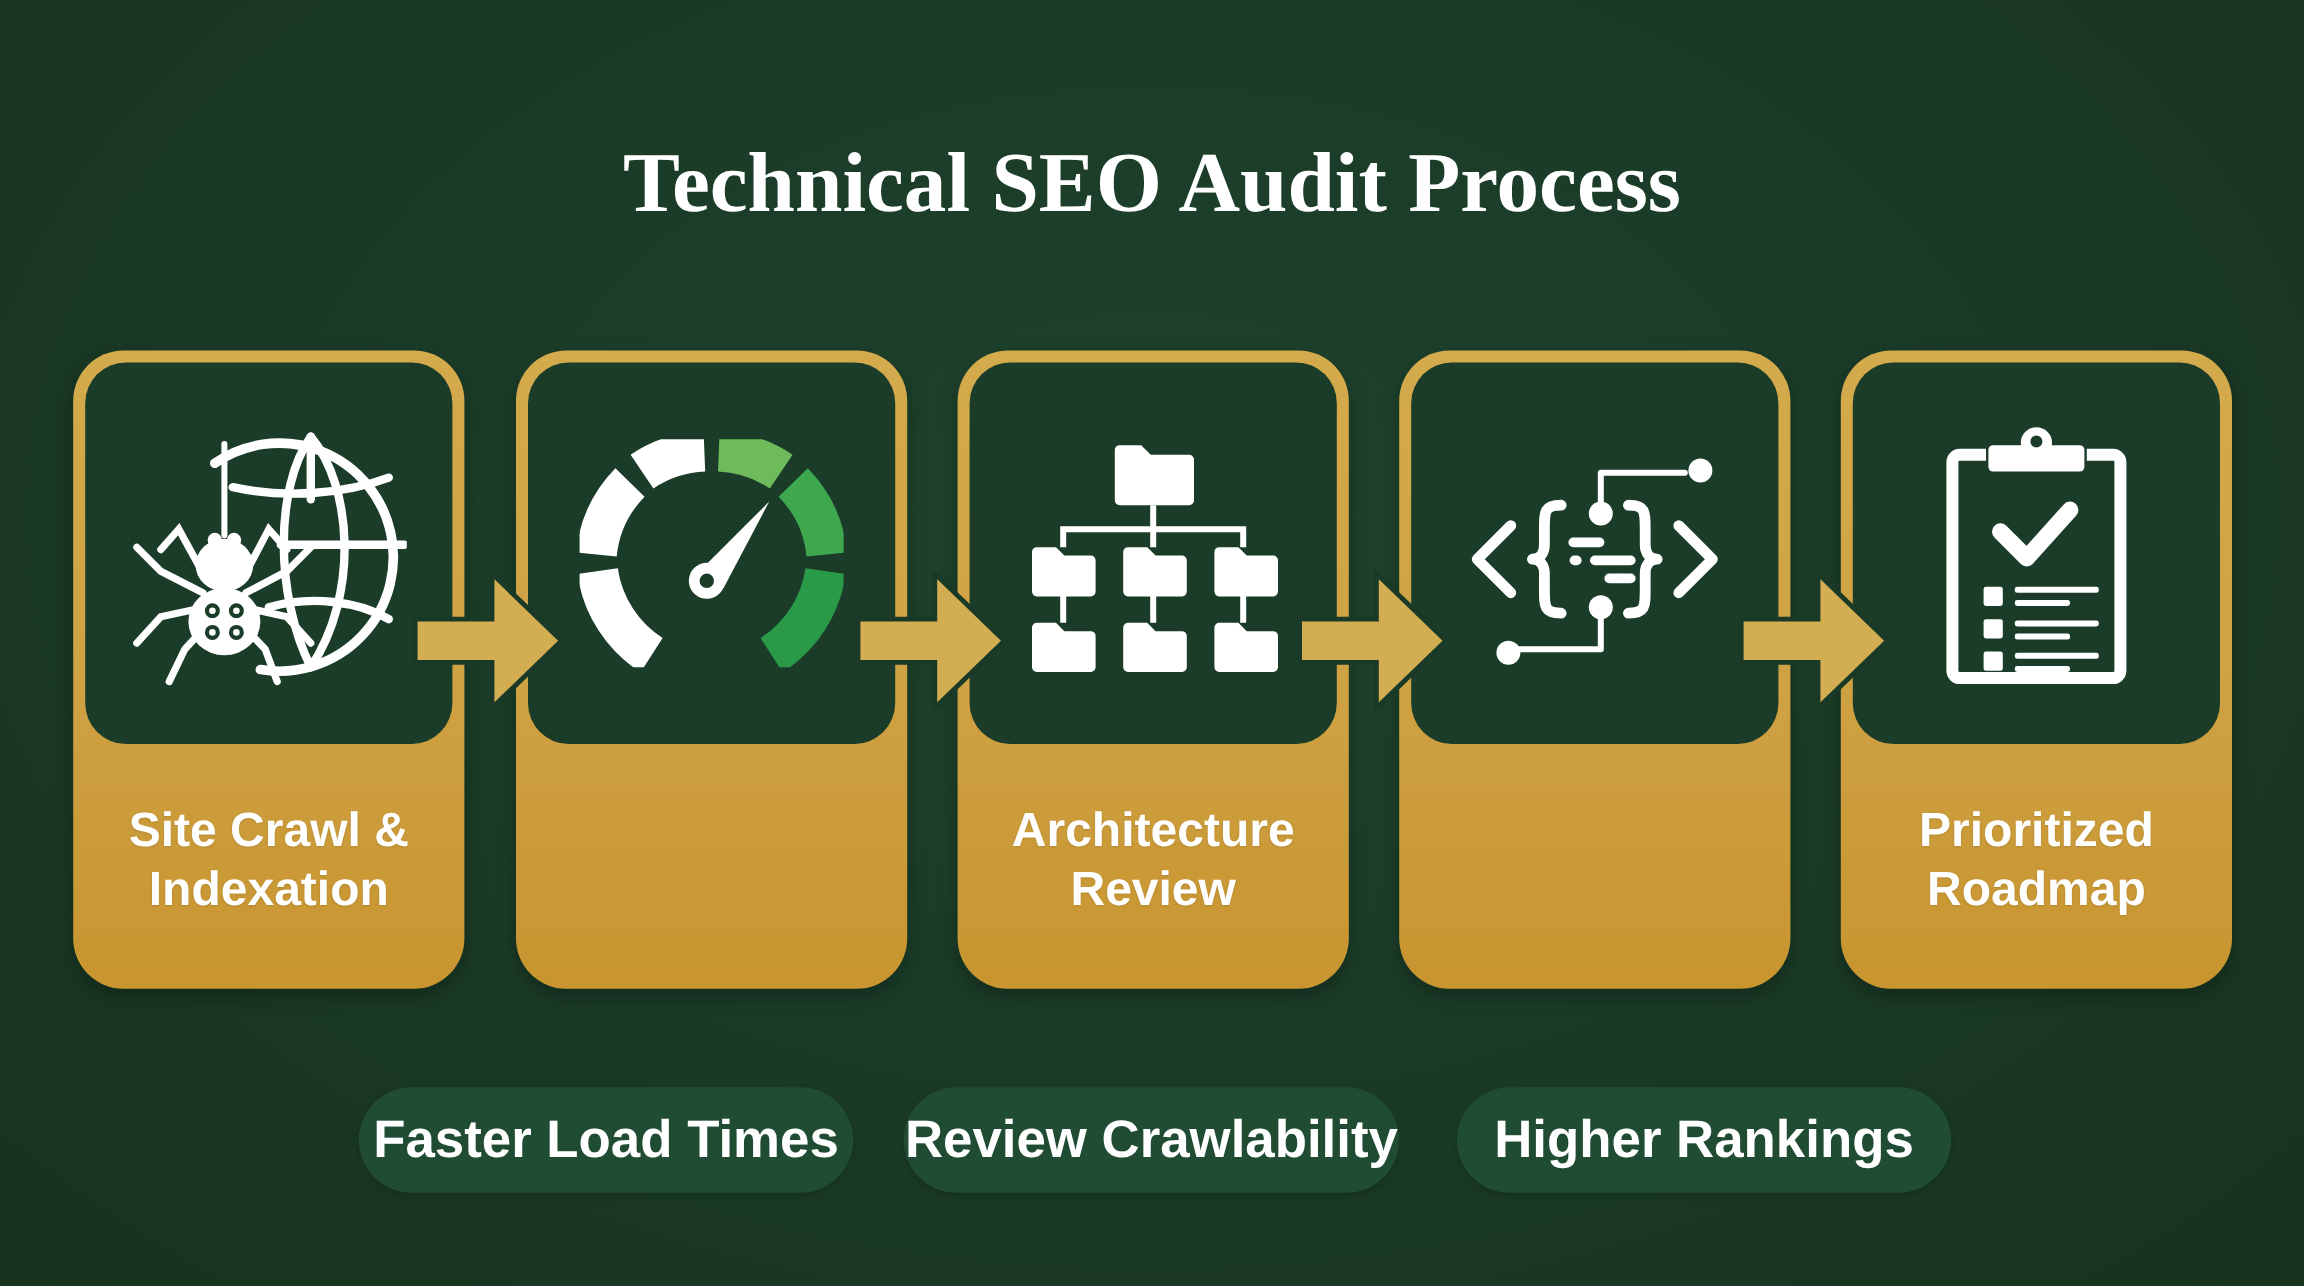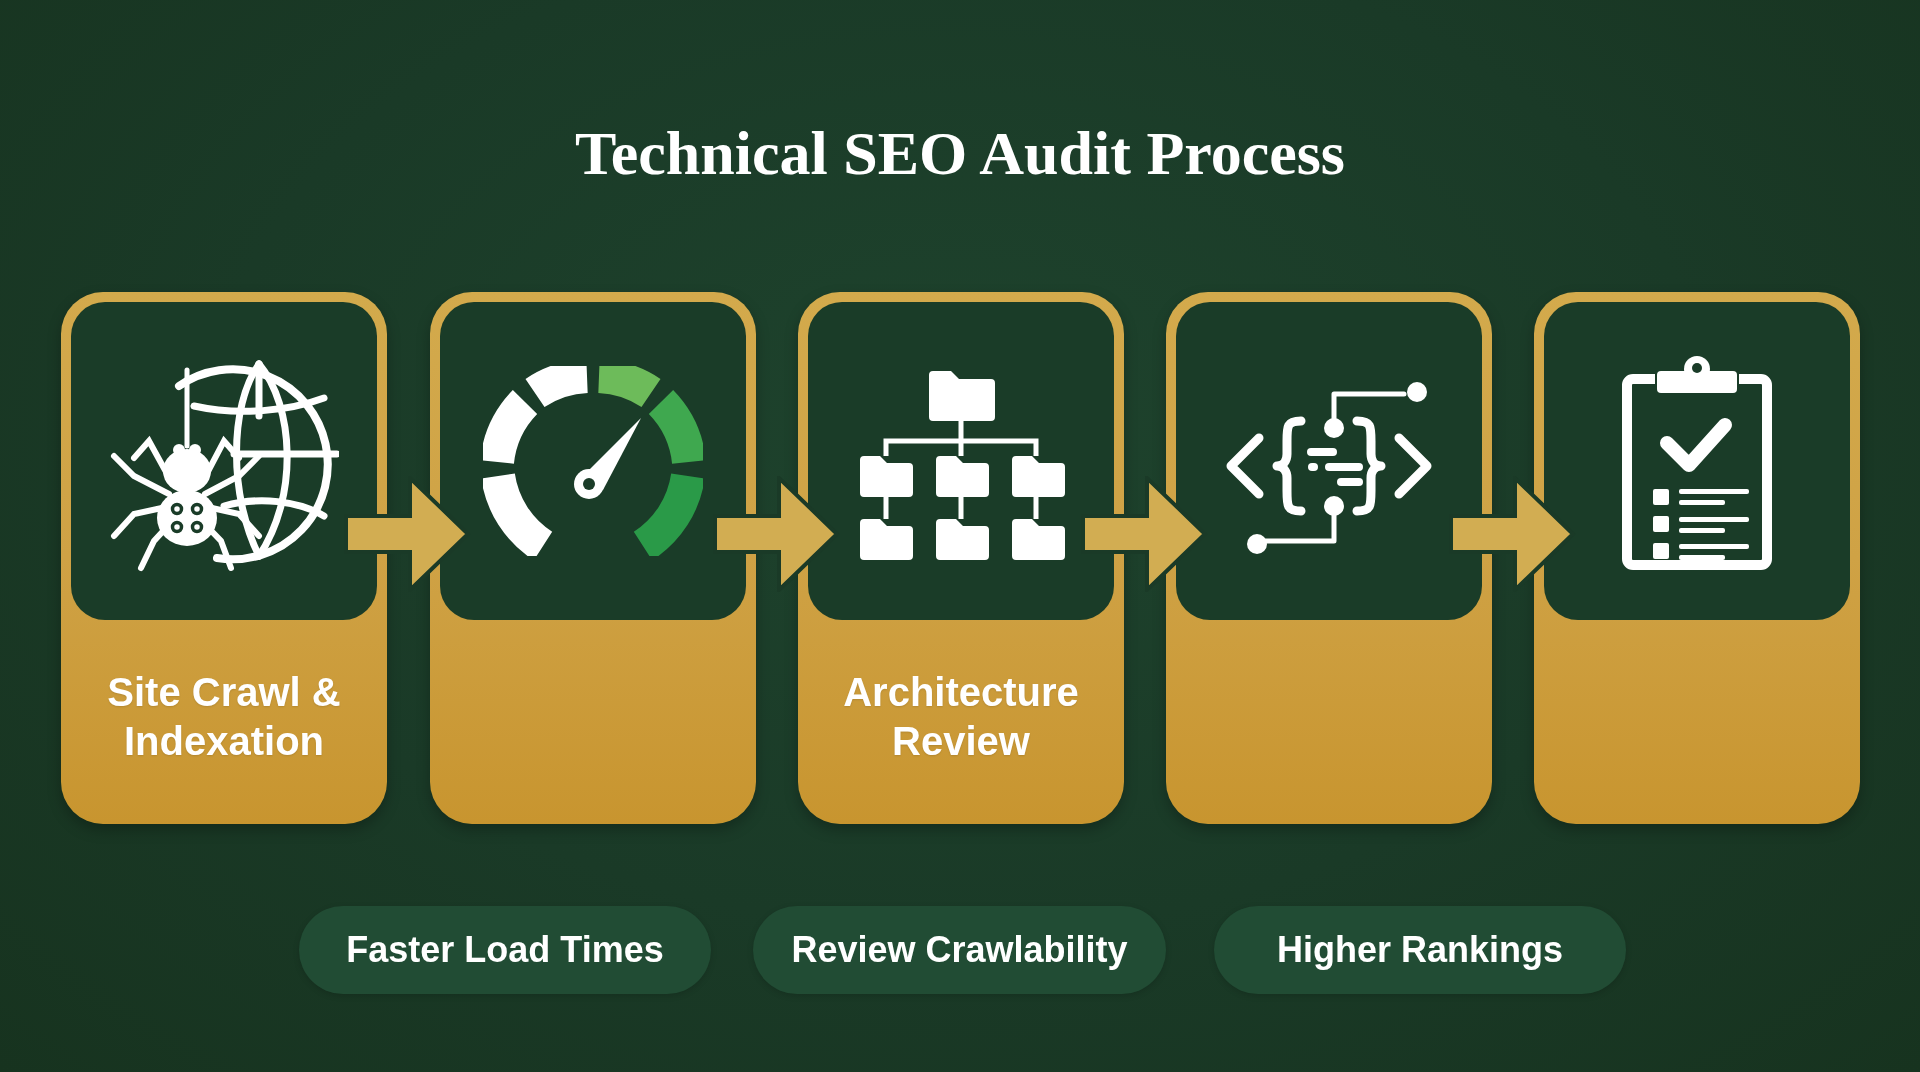--- a/index.html
+++ b/index.html
@@ -4,21 +4,21 @@
   <style>
     html, body { margin:0; padding:0; }
     body {
       width:1920px; height:1072px; overflow:hidden; position:relative;
       background: radial-gradient(ellipse at 50% 40%, #1e432d 0%, #1a3a27 55%, #17331f 100%);
       font-family: "Liberation Sans", "DejaVu Sans", sans-serif;
     }
     .title {
       position:absolute; left:0; top:98px; width:1920px; text-align:center;
       font-family: "Liberation Serif", "DejaVu Serif", serif;
-      font-weight:700; font-size:62px; color:#ffffff; letter-spacing:0px;
+      font-weight:700; font-size:71px; color:#ffffff; letter-spacing:0px;
       line-height:110px;
     }
     .card {
       position:absolute; top:292px; width:326px; height:532px;
       border-radius:42px; box-sizing:border-box;
       background: linear-gradient(180deg, #d3aa4c 0%, #cfa245 50%, #c8952f 100%);
       box-shadow: 0 6px 14px rgba(0,0,0,0.25);
     }
     .card .panel {
       position:absolute; left:10px; top:10px; right:10px; height:318px;
@@ -30,21 +30,21 @@
       display:flex; align-items:center; justify-content:center; text-align:center;
       color:#ffffff; font-weight:700; font-size:40px; line-height:49px;
       white-space:pre-line;
       text-shadow: 0 1px 2px rgba(0,0,0,0.12);
     }
     .arrow {
       position:absolute; top:476px; width:130px; height:116px;
     }
     .pill {
       position:absolute; top:906px; height:88px; border-radius:44px;
-      background:#214c34; color:#ffffff; font-weight:700; font-size:36px;
+      background:#214c34; color:#ffffff; font-weight:700; font-size:44px;
       display:flex; align-items:center; justify-content:center;
       box-shadow: 0 2px 6px rgba(0,0,0,0.15);
     }
   </style>
 </head>
 <body>
 
 <div class="title">Technical SEO Audit Process</div>
 
 <div class="card" style="left:61px;">
@@ -166,20 +166,22 @@
         <rect x="36" y="192" width="16" height="16" rx="2"></rect>
         <rect x="62" y="138" width="70" height="5" rx="2"></rect>
         <rect x="62" y="149" width="46" height="5" rx="2"></rect>
         <rect x="62" y="166" width="70" height="5" rx="2"></rect>
         <rect x="62" y="177" width="46" height="5" rx="2"></rect>
         <rect x="62" y="193" width="70" height="5" rx="2"></rect>
         <rect x="62" y="204" width="46" height="5" rx="2"></rect>
       </g>
     </svg>
   </div>
+  <div class="label">Prioritized
+Roadmap</div>
 </div>
 
 <svg class="arrow" style="left:342px;" viewBox="0 0 130 116">
   <path d="M4 40 H68 V2 L126 58 L68 114 V76 H4 Z" fill="#d2ad52" stroke="#1a3a27" stroke-width="4" stroke-linejoin="miter"></path>
 </svg>
 <svg class="arrow" style="left:711px;" viewBox="0 0 130 116">
   <path d="M4 40 H68 V2 L126 58 L68 114 V76 H4 Z" fill="#d2ad52" stroke="#1a3a27" stroke-width="4" stroke-linejoin="miter"></path>
 </svg>
 <svg class="arrow" style="left:1079px;" viewBox="0 0 130 116">
   <path d="M4 40 H68 V2 L126 58 L68 114 V76 H4 Z" fill="#d2ad52" stroke="#1a3a27" stroke-width="4" stroke-linejoin="miter"></path>

